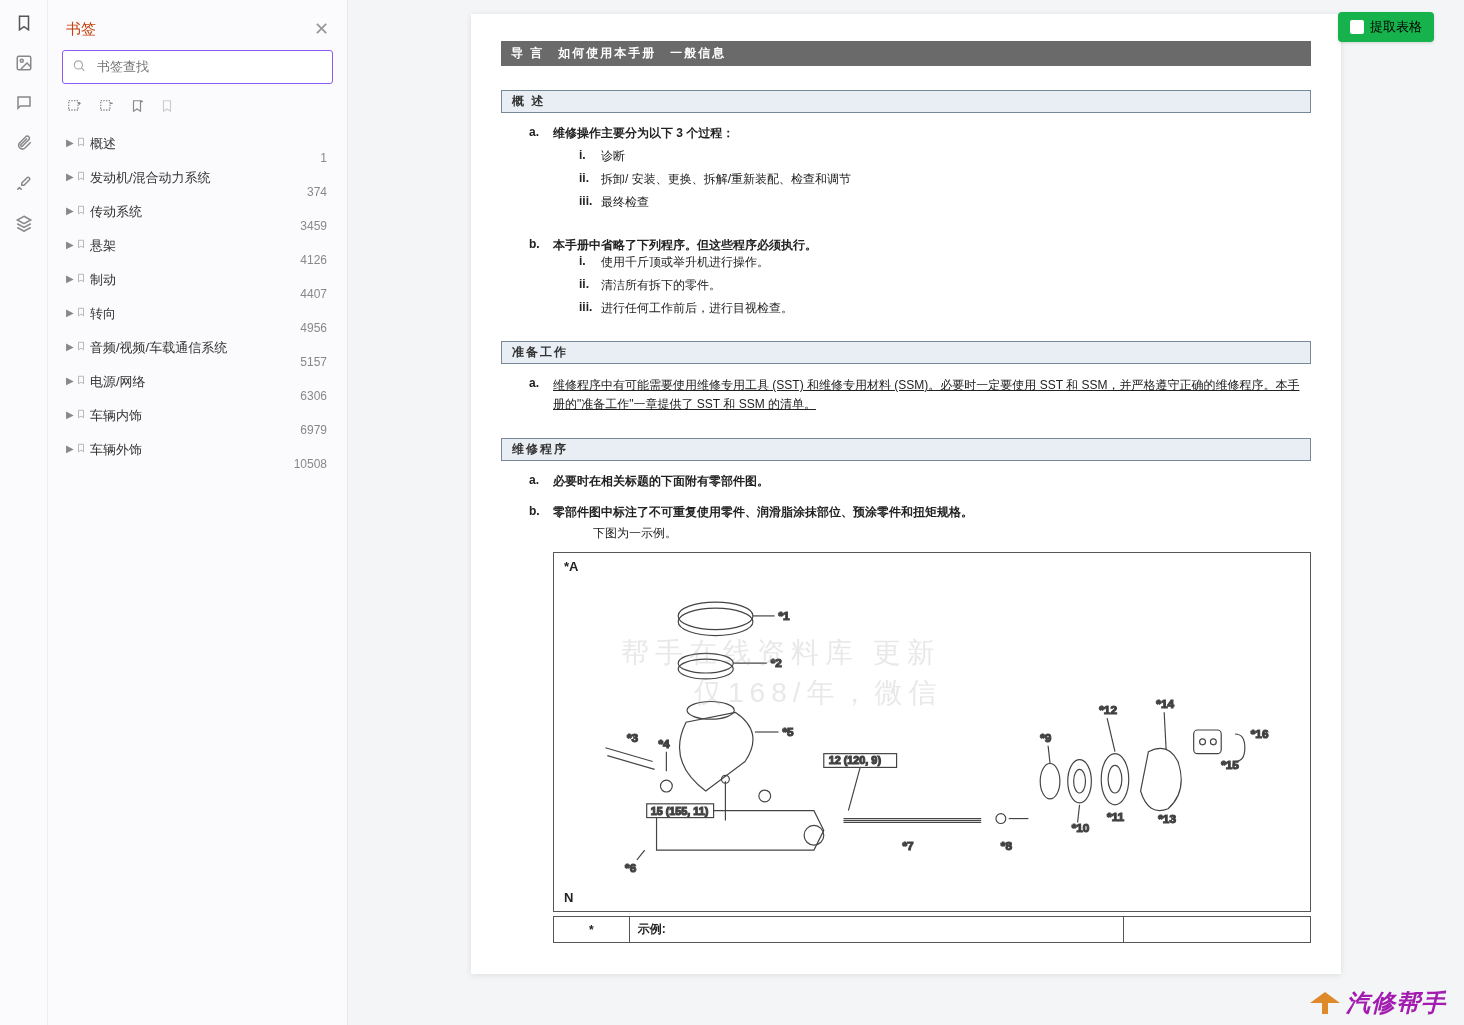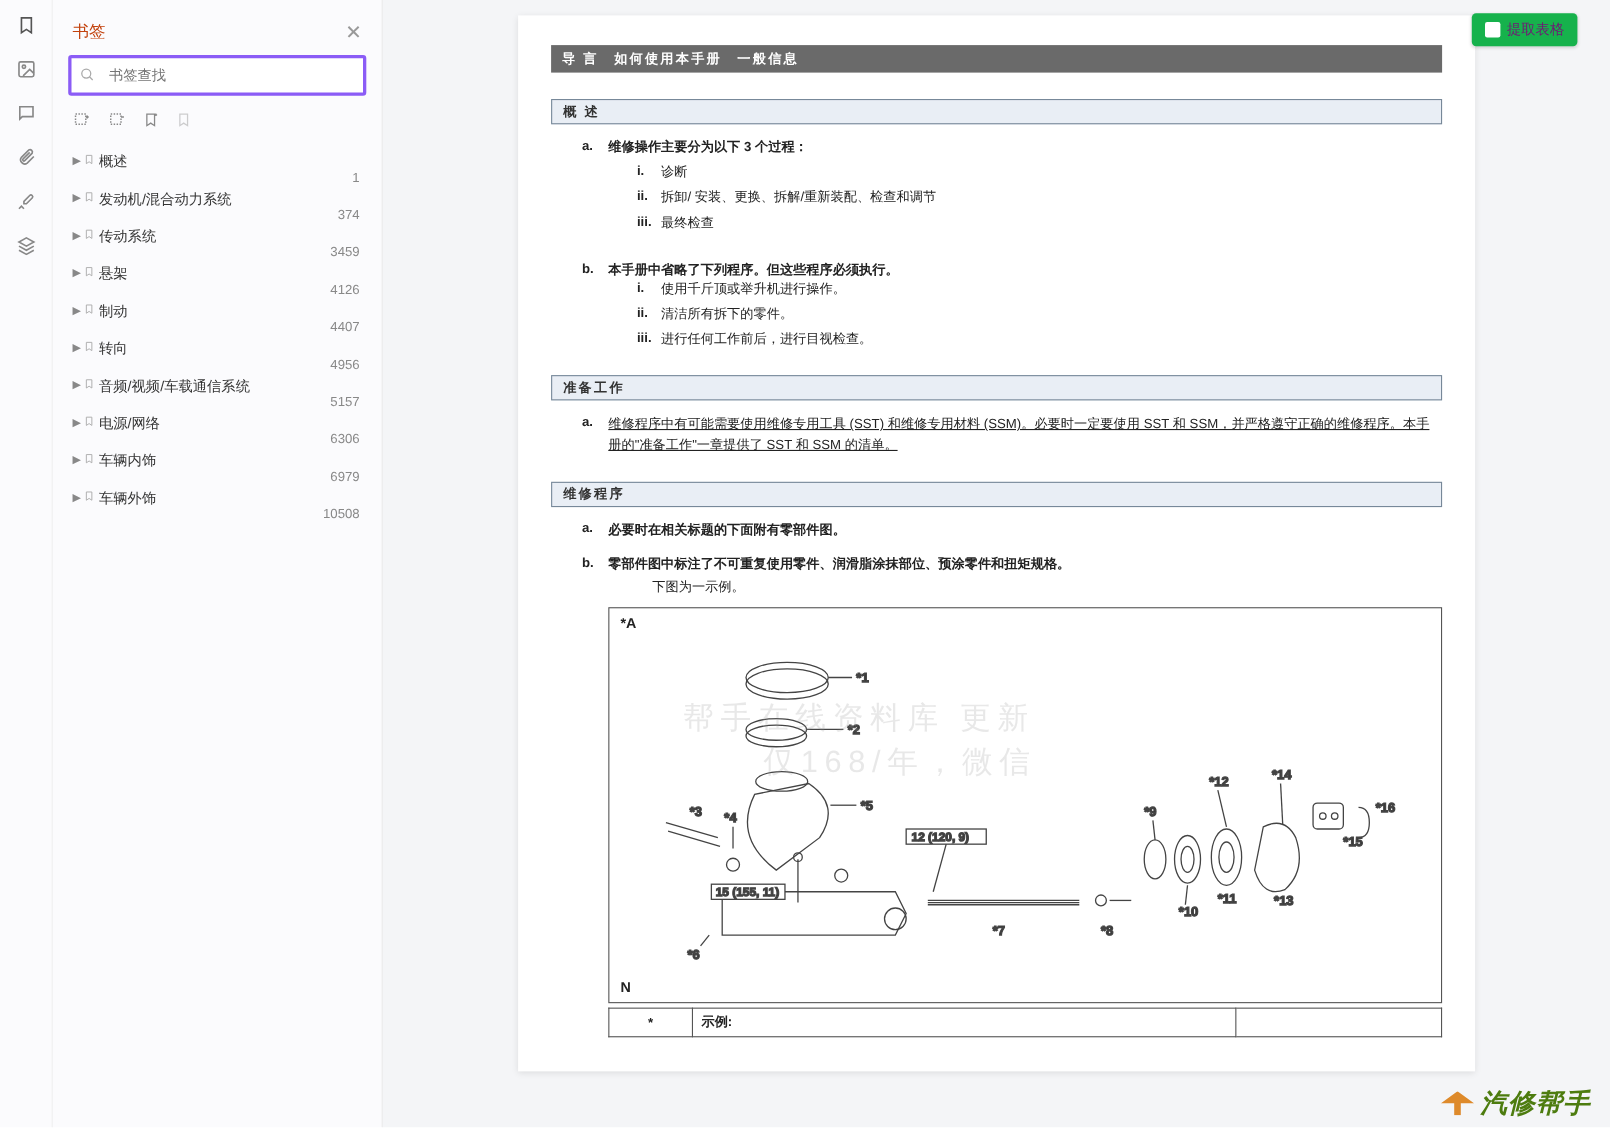--- a/index.html
+++ b/index.html
@@ -7,49 +7,49 @@
 .app { display: flex; height: 1025px; width: 1464px; }
 .icon-rail { width: 48px; background: #fbfbfd; border-right: 1px solid #eee; display: flex; flex-direction: column; align-items: center; padding-top: 12px; gap: 18px; }
 .icon-rail .rail-icon { width: 22px; height: 22px; display: flex; align-items: center; justify-content: center; color: #888; cursor: pointer; }
 .icon-rail .rail-icon.active { color: #555; }
 .sidebar { width: 300px; background: #fbfbfd; border-right: 1px solid #e8e8e8; display: flex; flex-direction: column; }
 .sidebar-header { display: flex; align-items: center; justify-content: space-between; padding: 18px 18px 10px 18px; }
 .sidebar-title { font-size: 15px; color: #c2410c; }
 .close-x { font-size: 18px; color: #999; cursor: pointer; }
 .search-wrap { padding: 0 14px 10px 14px; }
 .search-box { position: relative; }
-.search-box input { width: 100%; padding: 8px 10px 8px 34px; border: 3px solid #8b5cf6; border-radius: 3px; font-size: 13px; background: #fff; }
+.search-box input { width: 100%; padding: 8px 10px 8px 34px; border: 1px solid #8b5cf6; border-radius: 3px; font-size: 13px; background: #fff; font-family: Liberation Serif, serif; }
 .search-box .sico { position: absolute; left: 10px; top: 50%; transform: translateY(-50%); color: #aaa; }
 .toolbar-row { display: flex; gap: 16px; padding: 4px 18px 10px 18px; color: #888; }
 .toolbar-row span { cursor: pointer; }
 .tree { flex: 1; overflow: auto; padding: 0 14px 20px 14px; }
 .tree-item { position: relative; padding: 8px 4px 8px 28px; cursor: pointer; font-size: 13px; color: #333; }
 .tree-item .caret { position: absolute; left: 4px; top: 10px; color: #888; font-size: 10px; }
 .tree-item .bkicon { position: absolute; left: 14px; top: 9px; color: #aaa; font-size: 11px; }
 .tree-item .page-num { position: absolute; right: 6px; bottom: -4px; font-size: 12px; color: #888; }
 .main { flex: 1; background: #f4f5f7; position: relative; overflow: auto; padding: 14px 0 0 0; }
-.extract-btn { position: absolute; top: 12px; right: 30px; background: #16b24c; color: #701a75; padding: 6px 12px; border-radius: 4px; font-size: 13px; display: flex; align-items: center; gap: 6px; cursor: pointer; z-index: 10; box-shadow: 0 1px 3px rgba(0,0,0,0.15); }
+.extract-btn { position: absolute; top: 12px; right: 30px; background: #16b24c; color: #000000; padding: 6px 12px; border-radius: 4px; font-size: 13px; display: flex; align-items: center; gap: 6px; cursor: pointer; z-index: 10; box-shadow: 0 1px 3px rgba(0,0,0,0.15); }
 .extract-btn .grid-ic { width: 14px; height: 14px; background: #fff; border-radius: 2px; position: relative; }
 .page { width: 870px; margin: 0 auto 20px auto; background: #fff; box-shadow: 0 1px 6px rgba(0,0,0,0.1); padding: 27px 30px 10px 30px; position: relative; min-height: 960px; }
 .title-bar { background: #6a6a6a; color: #fff; font-size: 12px; font-weight: bold; padding: 4px 10px; letter-spacing: 2px; }
 .section-bar { border: 1px solid #789; background: #e9eef5; font-size: 12px; font-weight: bold; padding: 2px 10px; margin-top: 24px; letter-spacing: 2px; }
 .ol-a { list-style: none; padding-left: 28px; margin-top: 12px; font-size: 12px; color: #222; }
 .ol-a > li { position: relative; padding-left: 24px; margin-bottom: 14px; font-weight: bold; }
 .ol-a > li > .marker { position: absolute; left: 0; top: 0; }
 .ol-a > li > .text { font-weight: normal; }
 .ol-a > li > .text.bold-head { font-weight: bold; }
 .ol-i { list-style: none; padding-left: 26px; font-weight: normal; margin-top: 2px; }
 .ol-i > li { position: relative; padding-left: 22px; margin: 6px 0; }
 .ol-i > li > .marker { position: absolute; left: 0; top: 0; font-weight: bold; }
 .para { font-size: 12px; color: #222; line-height: 1.6; text-decoration: underline; }
 .diagram-box { border: 1px solid #555; margin-top: 10px; padding: 10px 14px; height: 360px; position: relative; background: #fff; overflow: hidden; }
 .diagram-box svg { width: 100%; height: 100%; }
 .watermark1 { position: absolute; font-size: 28px; color: rgba(150,150,150,0.22); top: 620px; left: 150px; right: 30px; z-index: 5; letter-spacing: 6px; pointer-events: none; }
 .watermark2 { position: absolute; font-size: 28px; color: rgba(150,150,150,0.22); top: 660px; left: 223px; z-index: 5; letter-spacing: 6px; pointer-events: none; }
-.brand-mark { position: absolute; right: 18px; bottom: 6px; font-size: 24px; font-weight: bold; color: #4d7c0f; z-index: 20; display: flex; align-items: center; gap: 6px; font-style: italic; letter-spacing: 1px; }
+.brand-mark { position: absolute; right: 18px; bottom: 6px; font-size: 24px; font-weight: bold; color: #a21caf; z-index: 20; display: flex; align-items: center; gap: 6px; font-style: italic; letter-spacing: 1px; }
 .brand-ic { width: 30px; height: 22px; background: #de8a2b; clip-path: polygon(0% 50%, 50% 0%, 100% 50%, 60% 50%, 60% 100%, 40% 100%, 40% 50%); }
 .tbl { width: 100%; border-collapse: collapse; margin-top: 4px; font-size: 12px; }
 .tbl td { border: 1px solid #555; padding: 4px 8px; }
 .tbl .c1 { width: 10%; text-align: center; }
 </style>
 </head>
 <body>
 
 <div class="app">
   <div class="icon-rail">

